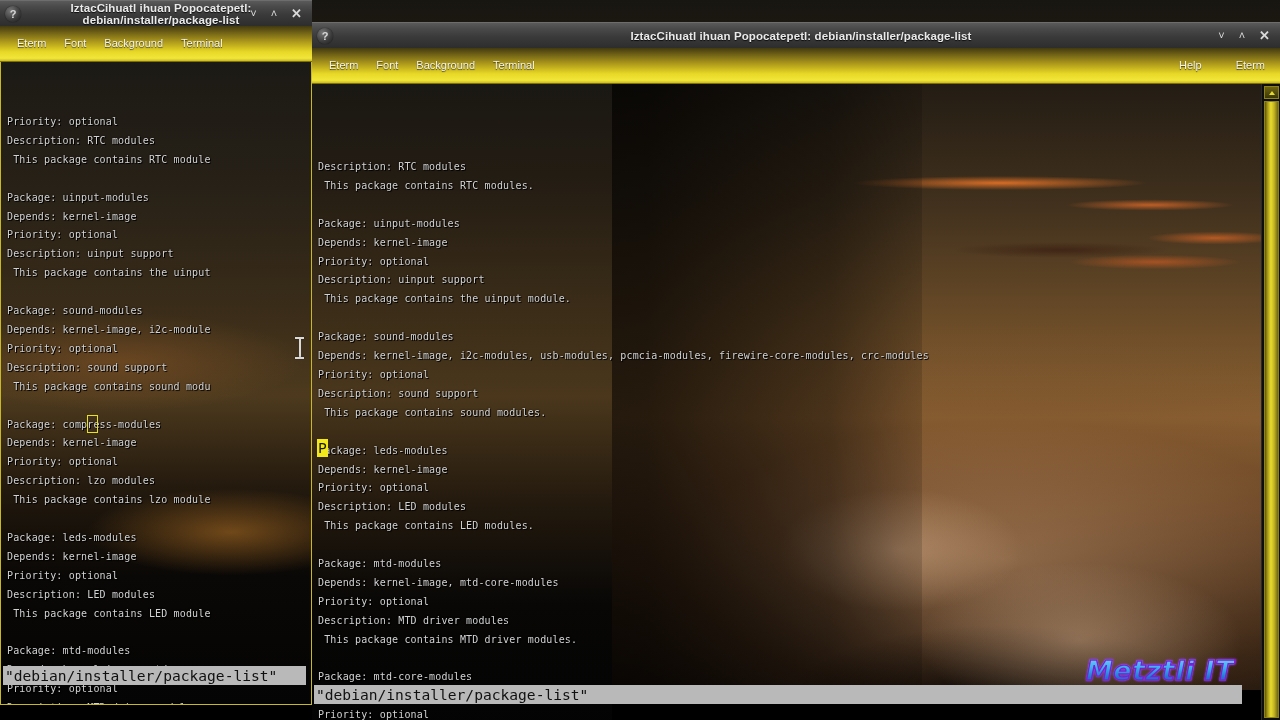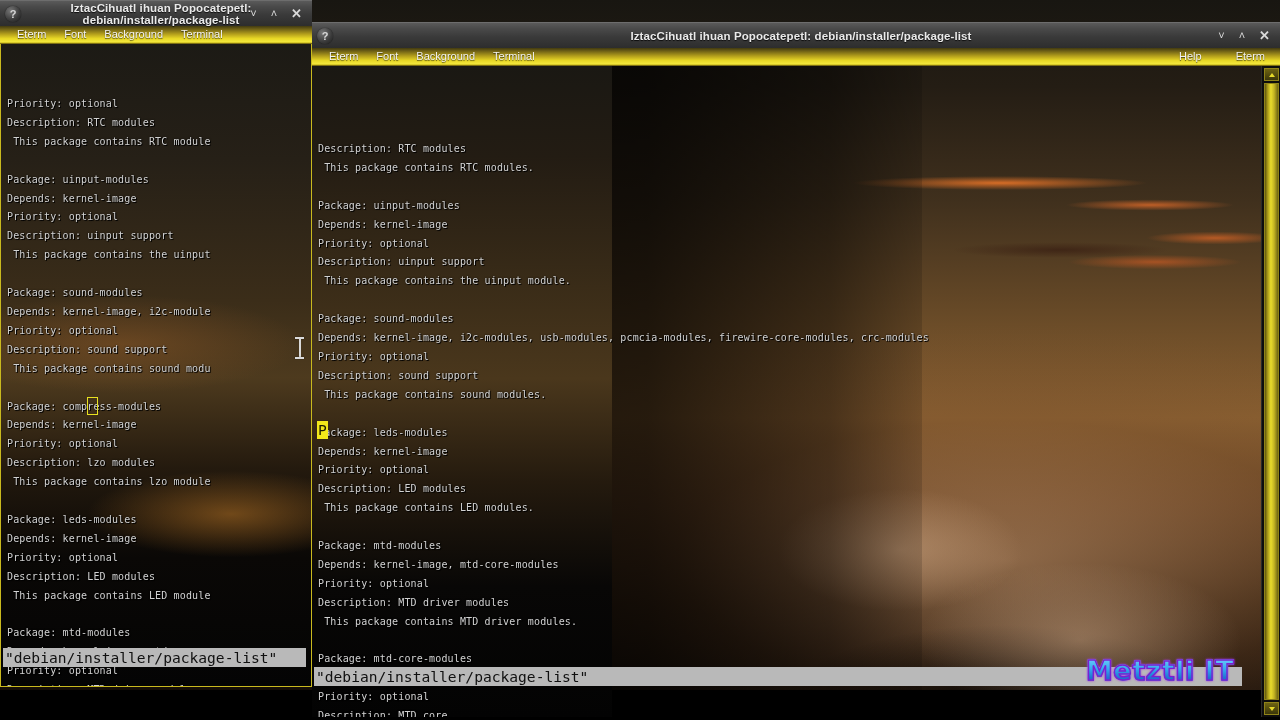--- a/index.html
+++ b/index.html
@@ -52,21 +52,21 @@
   .title-text{
     position:absolute; left:10px; right:0; text-align:center;
     font-size:11.5px; font-weight:bold; color:#eaeaea; letter-spacing:.1px;
     text-shadow:0 1px 1px rgba(0,0,0,.8); pointer-events:none;
   }
   .title-btns{ margin-left:auto; display:flex; align-items:center; gap:14px; padding-right:10px; z-index:2;}
   .tb-btn{ color:#d9d9d9; font-size:11px; line-height:1; cursor:default; }
   .tb-btn.close{ font-size:13px; font-weight:bold; }
 
   .menubar{
-    height:18px; display:flex; align-items:center; gap:0;
+    height:36px; display:flex; align-items:center; gap:0;
     background:linear-gradient(180deg,#423a10 0%,#6e6016 18%,#b5a01c 48%,#e8d826 74%,#f2e63a 92%,#cbbb1e 100%);
     border-bottom:1px solid #7d6f14;
     padding-left:8px;
   }
   .menu-item{
     font-size:11px; color:#f2f2f2; padding:0 9px; line-height:21px;
     text-shadow:0 1px 1px rgba(0,0,0,.65); cursor:default; white-space:nowrap;
   }
   .menu-right{ margin-left:auto; display:flex; padding-right:6px;gap:16px; }
 
@@ -140,21 +140,21 @@
   .sb-thumb{
     position:absolute; left:2px; top:17px; width:15px; bottom:17px;
     background:linear-gradient(90deg,#5d5510 0%,#a79819 20%,#e9dc2c 45%,#c3b422 70%,#6d6413 100%);
     border:1px solid #8f8318;
   }
 
   
   .logo{
     position:absolute; left:1086px; top:655px;
     font-family:"DejaVu Sans","Liberation Sans",sans-serif;
-    font-size:27px; font-weight:bold; letter-spacing:.5px;
+    font-size:27px; font-weight:bold; font-style:italic; letter-spacing:.5px;
     background:linear-gradient(180deg,#7fd8ff 0%,#36a9ef 45%,#1f6fd0 75%,#2e8ddd 100%);
     -webkit-background-clip:text; background-clip:text; color:transparent;
     -webkit-text-stroke:1.4px #7b1fd0;
     paint-order:stroke fill;
     filter:drop-shadow(0 0 1px #b030e0);
   }
 
   
   .mouse{
     position:absolute; left:295px; top:337px; width:9px; height:22px; z-index:50;

